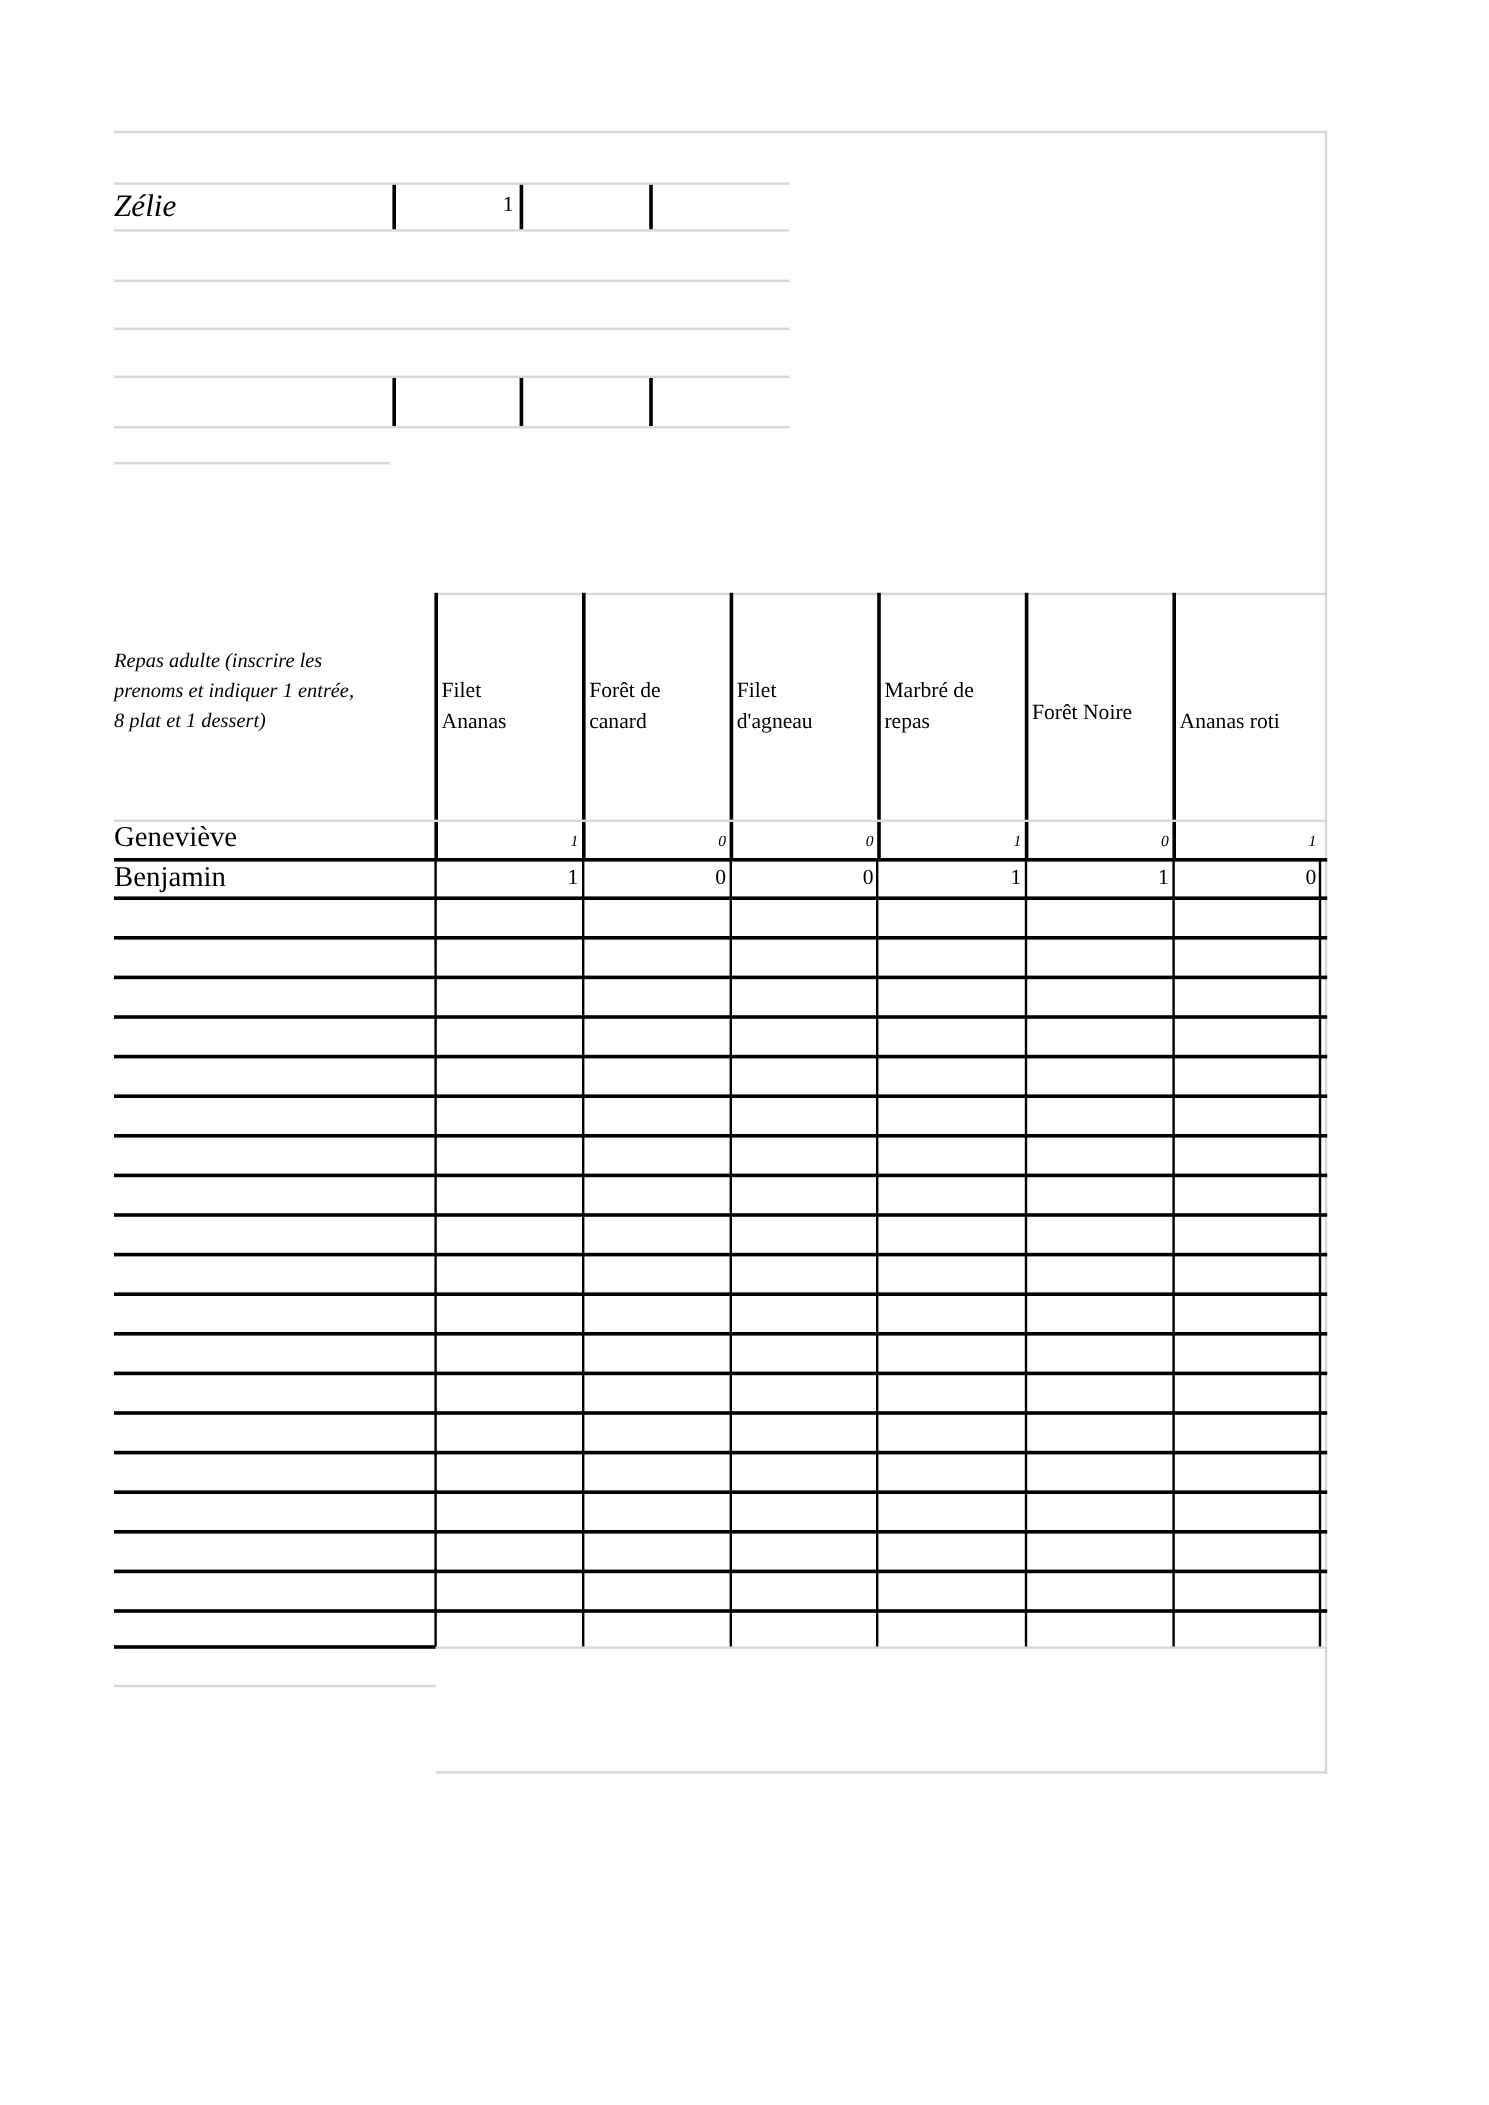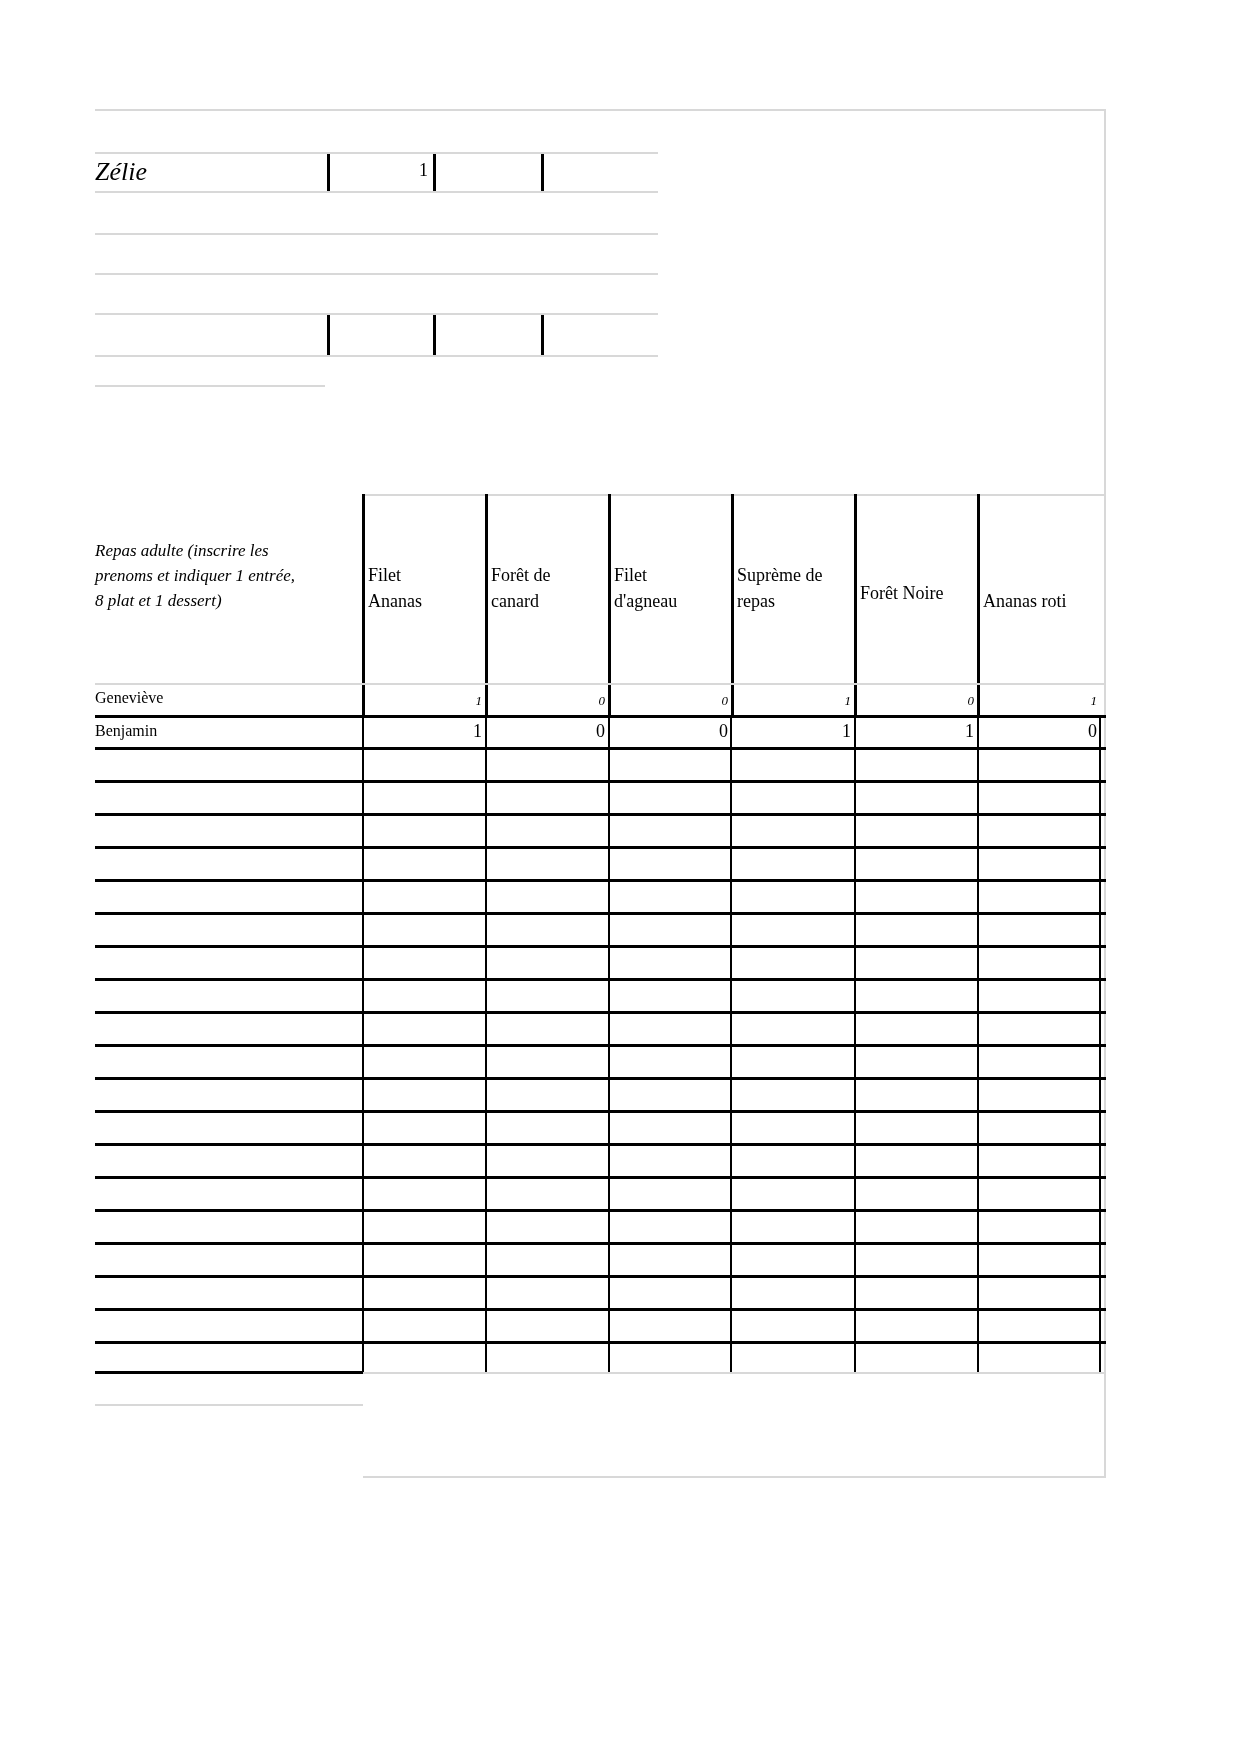--- a/index.html
+++ b/index.html
@@ -5,21 +5,21 @@
   html,body{margin:0;padding:0;background:#fff;}
   .page{position:relative;width:1241px;height:1754px;background:#ffffff;
         font-family:"Liberation Serif","DejaVu Serif",serif;color:#000;overflow:hidden;}
   .hg{position:absolute;height:2px;background:#d8d8d8;}
   .hb{position:absolute;height:3px;background:#000;}
   .vg{position:absolute;width:2px;background:#d8d8d8;}
   .vb3{position:absolute;width:3px;background:#000;}
   .vb2{position:absolute;width:2px;background:#000;}
   .txt{position:absolute;white-space:nowrap;}
   .title{font-size:26px;font-style:italic;line-height:34px;}
-  .name{font-size:16px;line-height:26px;}
+  .name{font-size:24px;line-height:26px;}
   .cl{position:absolute;font-size:18px;line-height:26px;}
   .cl span{display:block;white-space:nowrap;}
   .rh{position:absolute;font-size:17px;font-style:italic;line-height:25px;}
   .rh span{display:block;white-space:nowrap;}
   .val{position:absolute;text-align:right;}
   .val-lg{font-size:18px;line-height:24px;}
   .val-sm{font-size:13px;font-style:italic;line-height:18px;}
 </style>
 </head>
 <body>
@@ -70,21 +70,21 @@
   </div>
   <div class="cl" style="left:491px;top:562px;width:115px;">
     <span>Forêt de</span>
     <span>canard</span>
   </div>
   <div class="cl" style="left:614px;top:562px;width:115px;">
     <span>Filet</span>
     <span>d'agneau</span>
   </div>
   <div class="cl" style="left:737px;top:562px;width:115px;">
-    <span>Suprème de</span>
+    <span>Marbré de</span>
     <span>repas</span>
   </div>
   <div class="cl" style="left:860px;top:580px;width:115px;">
     <span>Forêt Noire</span>
     <span></span>
   </div>
   <div class="cl" style="left:983px;top:588px;width:118px;">
     <span>Ananas roti</span>
     <span></span>
   </div>

